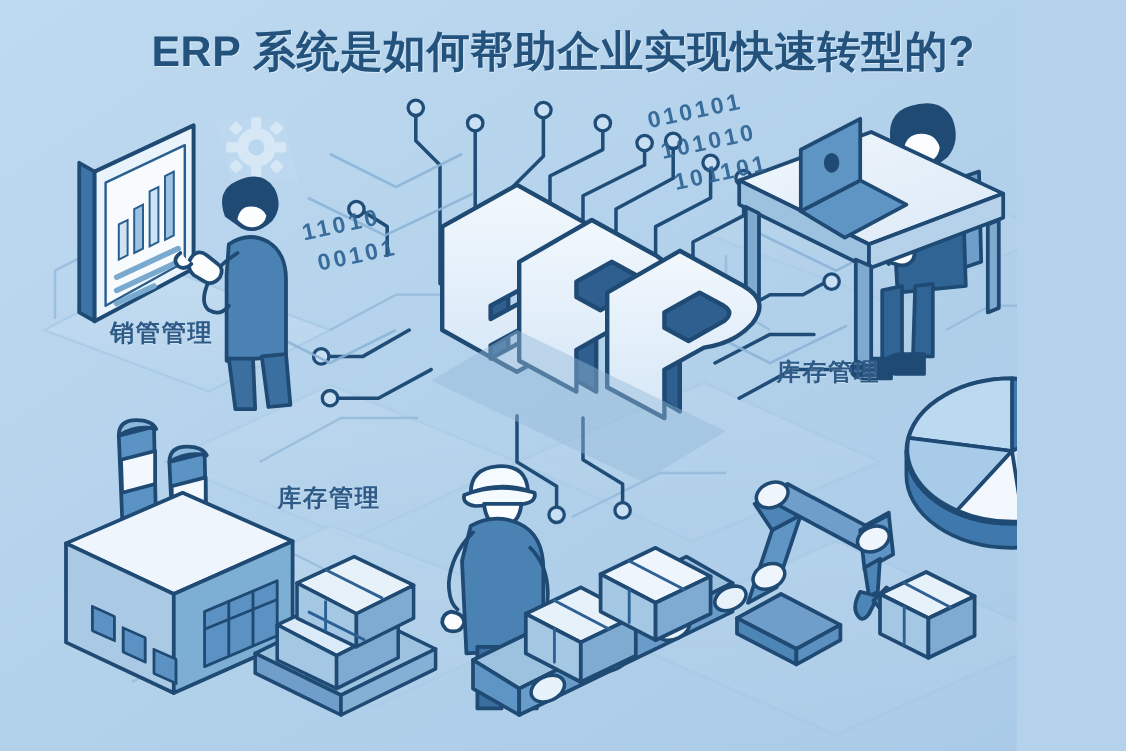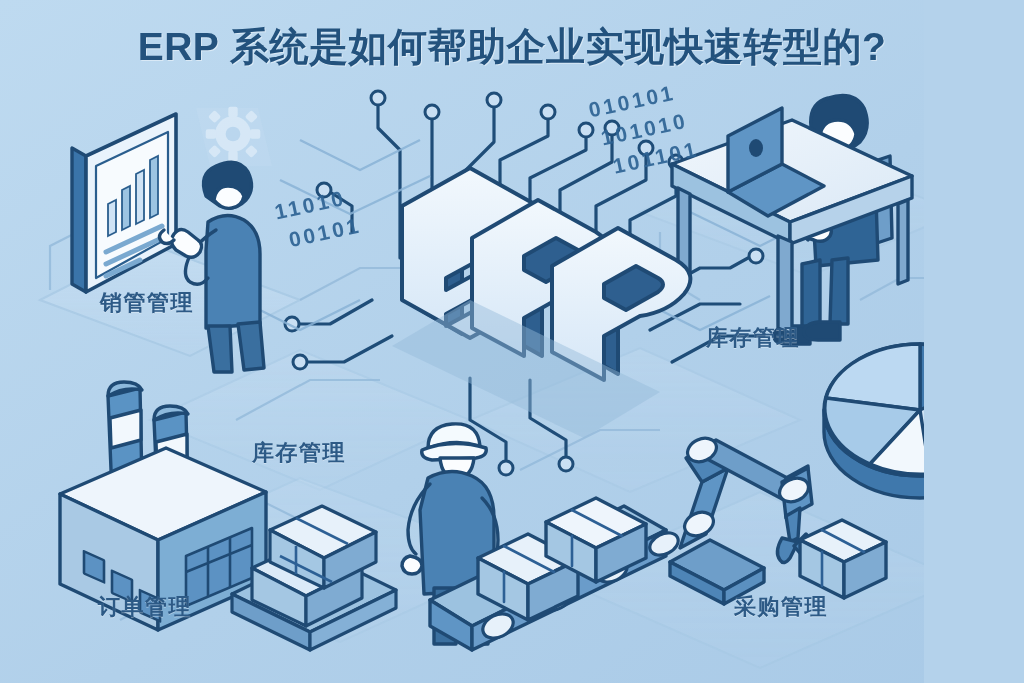--- a/index.html
+++ b/index.html
@@ -366,23 +366,21 @@
 
   <div id="page-title">ERP 系统是如何帮助企业实现快速转型的?</div>
 
   <div class="label" style="left:100px;top:288px;">销管管理</div>
 
   <div class="label" style="left:706px;top:323px;">库存管理</div>
 
   <div class="label" style="left:252px;top:438px;">库存管理</div>
 
 
-  <div class="label" style="left:98px;top:592px;">订单管理</div>
-
-  <div class="label" style="left:734px;top:592px;">采购管理</div>
+
 
   <div class="bin" style="left:272px;top:198px;font-size:21px;line-height:30px;transform:rotate(-12deg);transform-origin:left top;letter-spacing:3px;">
     <div>11010</div>
     <div style="margin-left:8px">00101</div>
   </div>
 
   <div class="bin" style="left:586px;top:96px;font-size:21px;line-height:30px;transform:rotate(-12deg);transform-origin:left top;letter-spacing:3px;">
     <div>010101</div>
     <div style="margin-left:6px">101010</div>
     <div style="margin-left:12px">101101</div>

